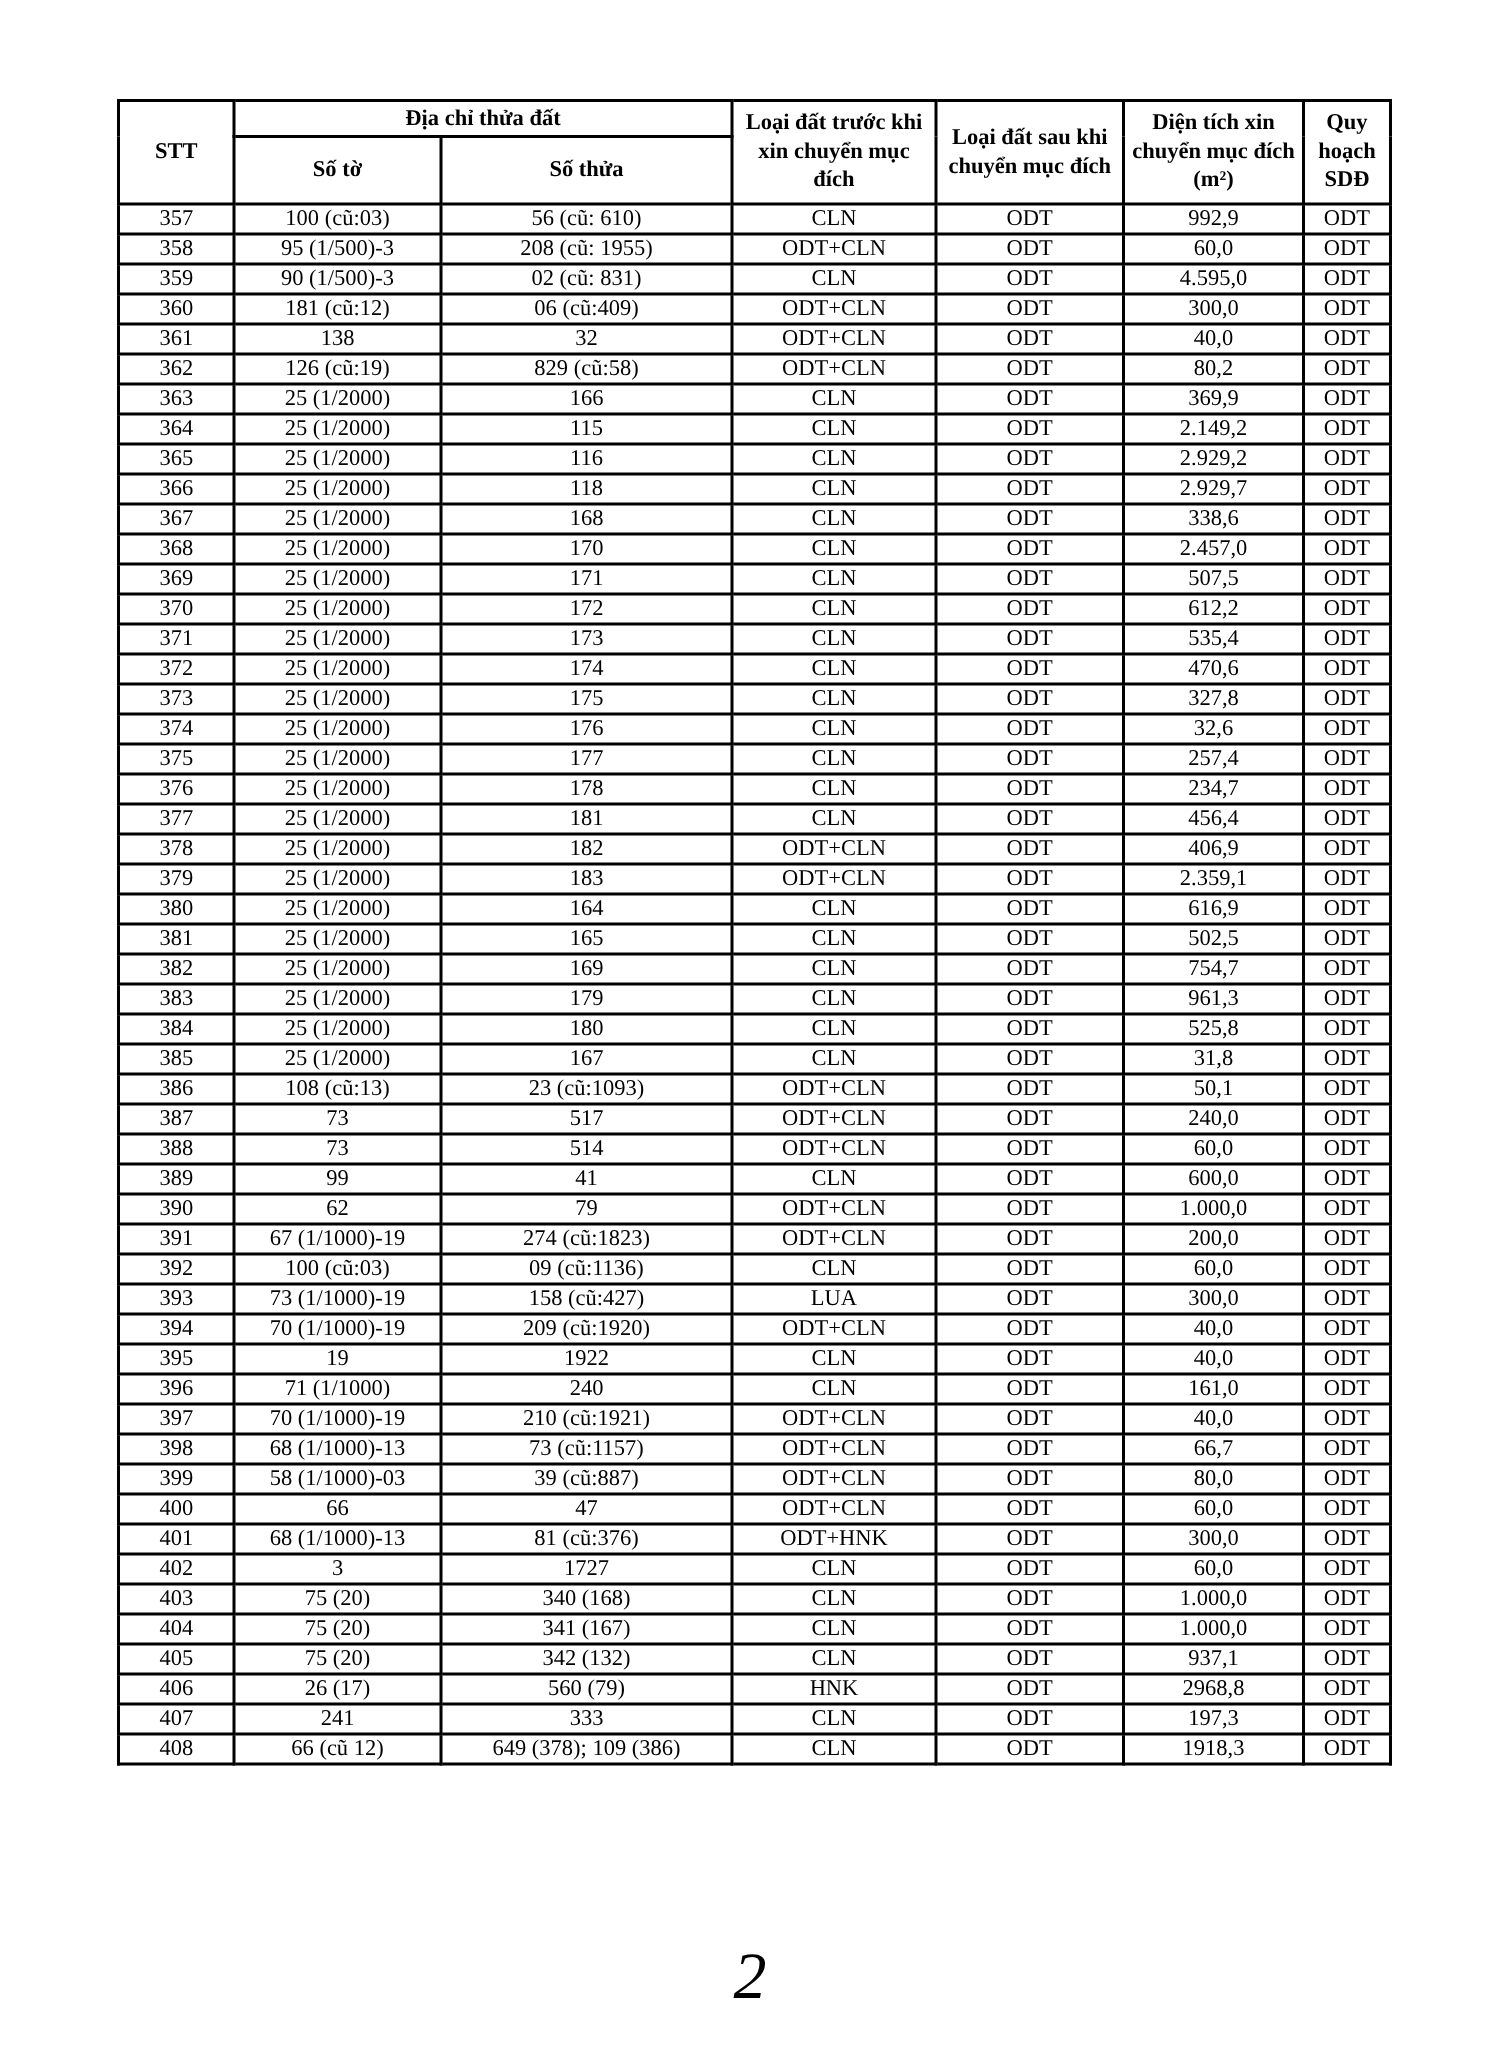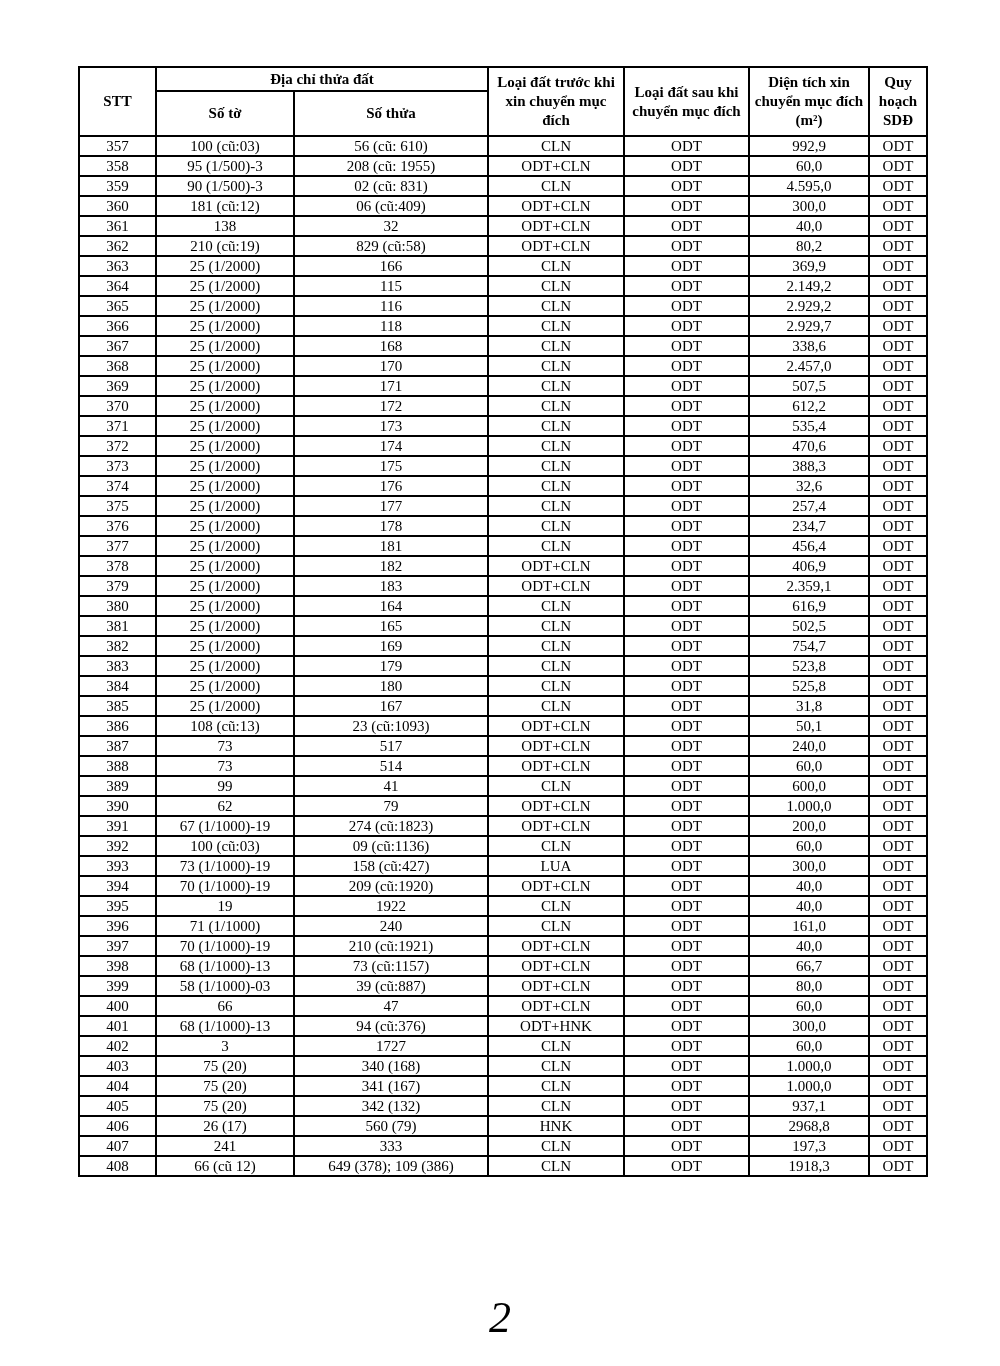--- a/index.html
+++ b/index.html
@@ -117,21 +117,21 @@
         <td>361</td>
         <td>138</td>
         <td>32</td>
         <td>ODT+CLN</td>
         <td>ODT</td>
         <td>40,0</td>
         <td>ODT</td>
       </tr>
       <tr>
         <td>362</td>
-        <td>210 (cũ:19)</td>
+        <td>126 (cũ:19)</td>
         <td>829 (cũ:58)</td>
         <td>ODT+CLN</td>
         <td>ODT</td>
         <td>80,2</td>
         <td>ODT</td>
       </tr>
       <tr>
         <td>363</td>
         <td>25 (1/2000)</td>
         <td>166</td>
@@ -220,21 +220,21 @@
         <td>ODT</td>
         <td>470,6</td>
         <td>ODT</td>
       </tr>
       <tr>
         <td>373</td>
         <td>25 (1/2000)</td>
         <td>175</td>
         <td>CLN</td>
         <td>ODT</td>
-        <td>388,3</td>
+        <td>327,8</td>
         <td>ODT</td>
       </tr>
       <tr>
         <td>374</td>
         <td>25 (1/2000)</td>
         <td>176</td>
         <td>CLN</td>
         <td>ODT</td>
         <td>32,6</td>
         <td>ODT</td>
@@ -310,21 +310,21 @@
         <td>ODT</td>
         <td>754,7</td>
         <td>ODT</td>
       </tr>
       <tr>
         <td>383</td>
         <td>25 (1/2000)</td>
         <td>179</td>
         <td>CLN</td>
         <td>ODT</td>
-        <td>523,8</td>
+        <td>961,3</td>
         <td>ODT</td>
       </tr>
       <tr>
         <td>384</td>
         <td>25 (1/2000)</td>
         <td>180</td>
         <td>CLN</td>
         <td>ODT</td>
         <td>525,8</td>
         <td>ODT</td>
@@ -469,21 +469,21 @@
         <td>66</td>
         <td>47</td>
         <td>ODT+CLN</td>
         <td>ODT</td>
         <td>60,0</td>
         <td>ODT</td>
       </tr>
       <tr>
         <td>401</td>
         <td>68 (1/1000)-13</td>
-        <td>94 (cũ:376)</td>
+        <td>81 (cũ:376)</td>
         <td>ODT+HNK</td>
         <td>ODT</td>
         <td>300,0</td>
         <td>ODT</td>
       </tr>
       <tr>
         <td>402</td>
         <td>3</td>
         <td>1727</td>
         <td>CLN</td>

